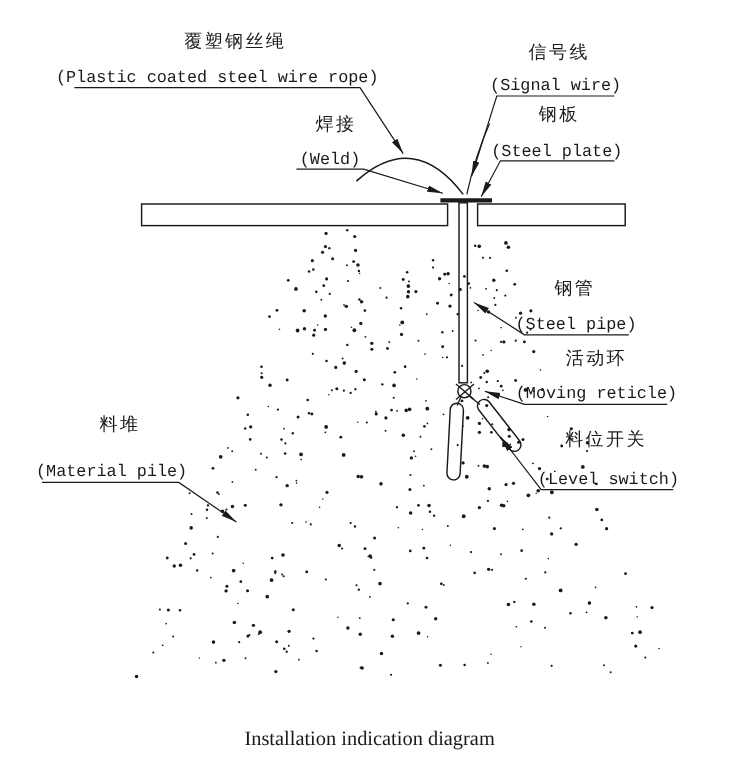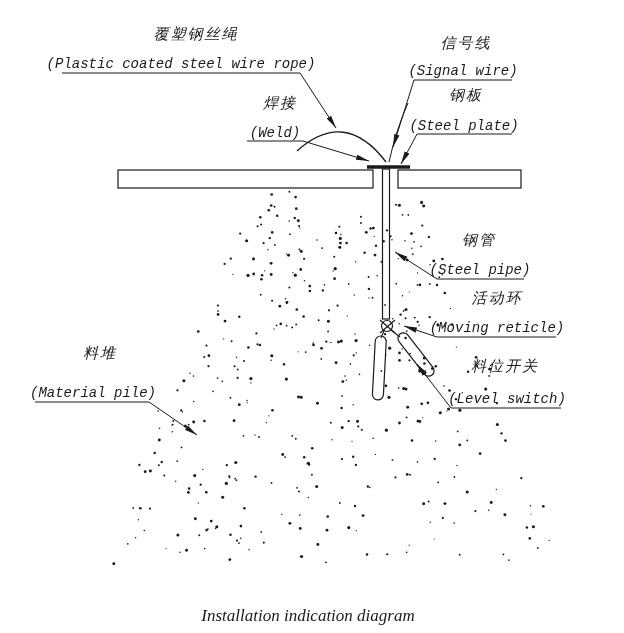--- a/index.html
+++ b/index.html
@@ -2,21 +2,20 @@
 <html><head>
 <meta charset="utf-8">
 <style>
   html,body{margin:0;padding:0;background:#ffffff;}
   .stage{
     position:relative;
     width:624px;height:632px;
     background:#ffffff;
     font-family:"Liberation Sans",sans-serif;
     overflow:hidden;
-    font-style:italic;
   }
   svg{display:block;}
   .ink-line{stroke:#1a1a1a;fill:none;}
   .leader{stroke:#1a1a1a;stroke-width:1;fill:none;}
   .lbl-en{
     font-family:"Liberation Mono","DejaVu Sans Mono",monospace;
     font-size:14px;fill:#1a1a1a;
   }
   .lbl-cn{
     font-family:"DejaVu Sans","Liberation Sans",sans-serif;

